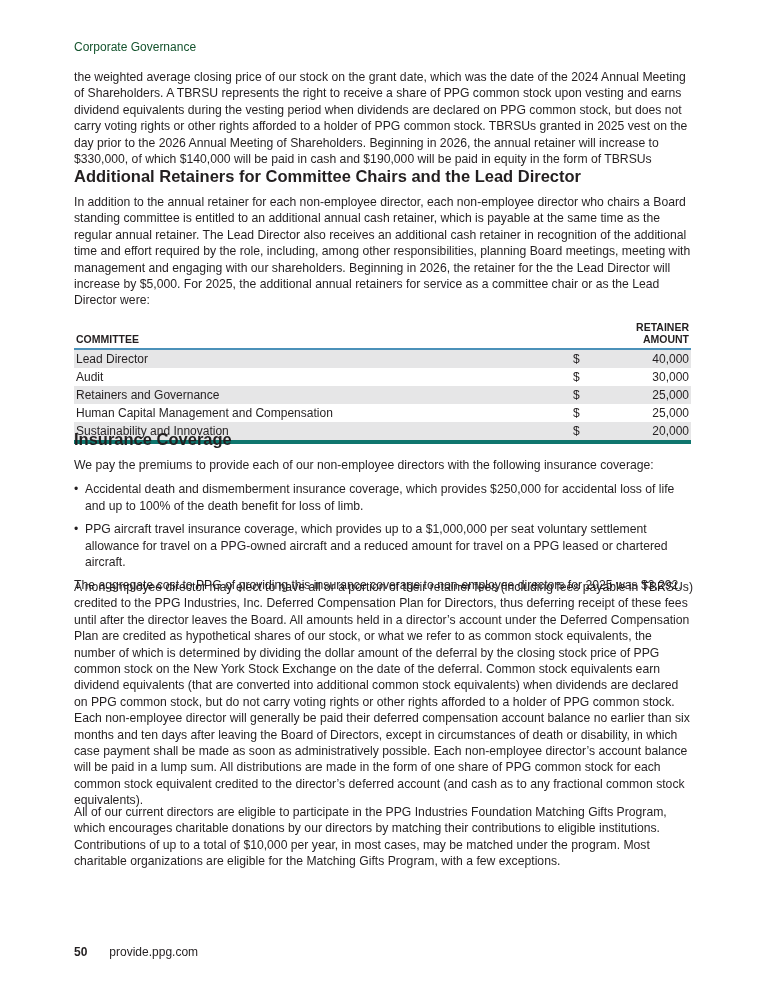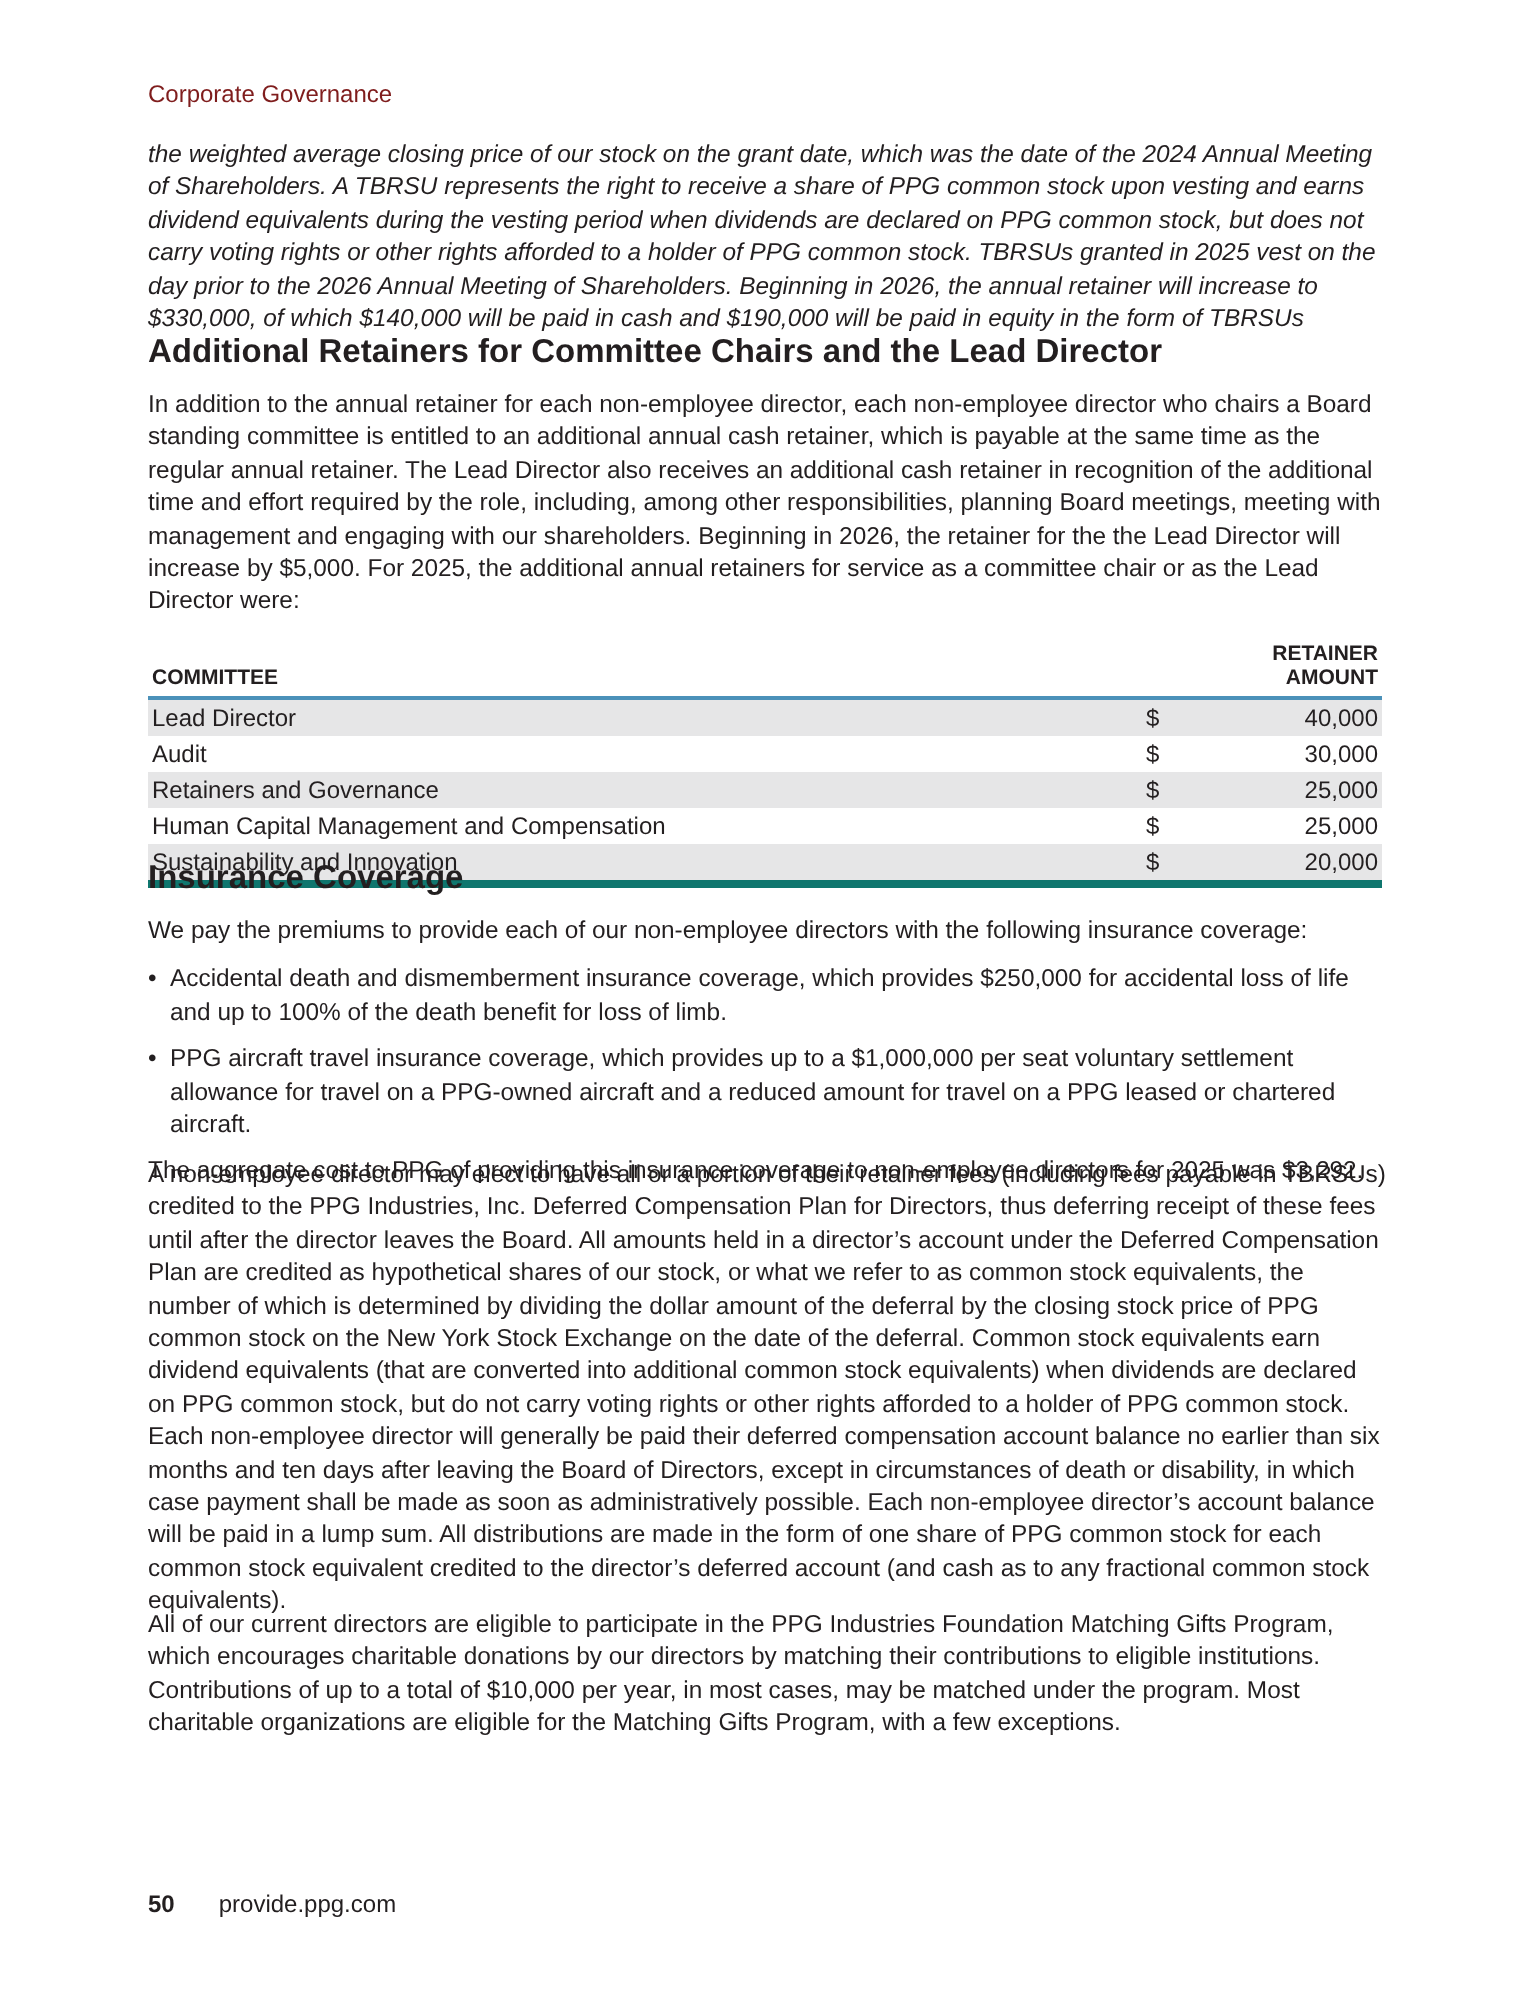--- a/index.html
+++ b/index.html
@@ -1,23 +1,23 @@
 <!DOCTYPE html>
 <html><head>
   <meta charset="utf-8">
   <style>
     html, body { margin: 0; padding: 0; background: #ffffff; }
     body {
       width: 768px; height: 1000px; position: relative; overflow: hidden;
       font-family: "Liberation Sans", sans-serif; color: #231f20;
     }
     .page { position: absolute; left: 74px; top: 0; width: 620px; }
-    .running-head { position: absolute; top: 40px; left: 0; font-size: 12px; color: #7f1d1d; }
+    .running-head { position: absolute; top: 40px; left: 0; font-size: 12px; color: #14532d; }
     p { margin: 0; font-size: 12.2px; line-height: 16.4px; }
-    .p-cont { position: absolute; top: 69px; left: 0; width: 620px; font-style: italic; }
+    .p-cont { position: absolute; top: 69px; left: 0; width: 620px; }
     h2 { margin: 0; font-size: 16.5px; font-weight: bold; color: #231f20; line-height: 20px; }
     h2.blue { color: #1b78ac; font-size: 18.5px; }
     .abs { position: absolute; left: 0; width: 620px; }
     table { border-collapse: collapse; width: 617px; font-size: 12px; }
     th { font-size: 10.5px; font-weight: bold; text-transform: uppercase; padding: 0 2px 3px 2px; line-height: 12px; vertical-align: bottom; }
     th.left { text-align: left; }
     th.right { text-align: right; }
     thead tr { border-bottom: 2px solid #4b91b9; }
     tbody tr { height: 18px; }
     tbody tr:nth-child(odd) { background: #e6e6e7; }

